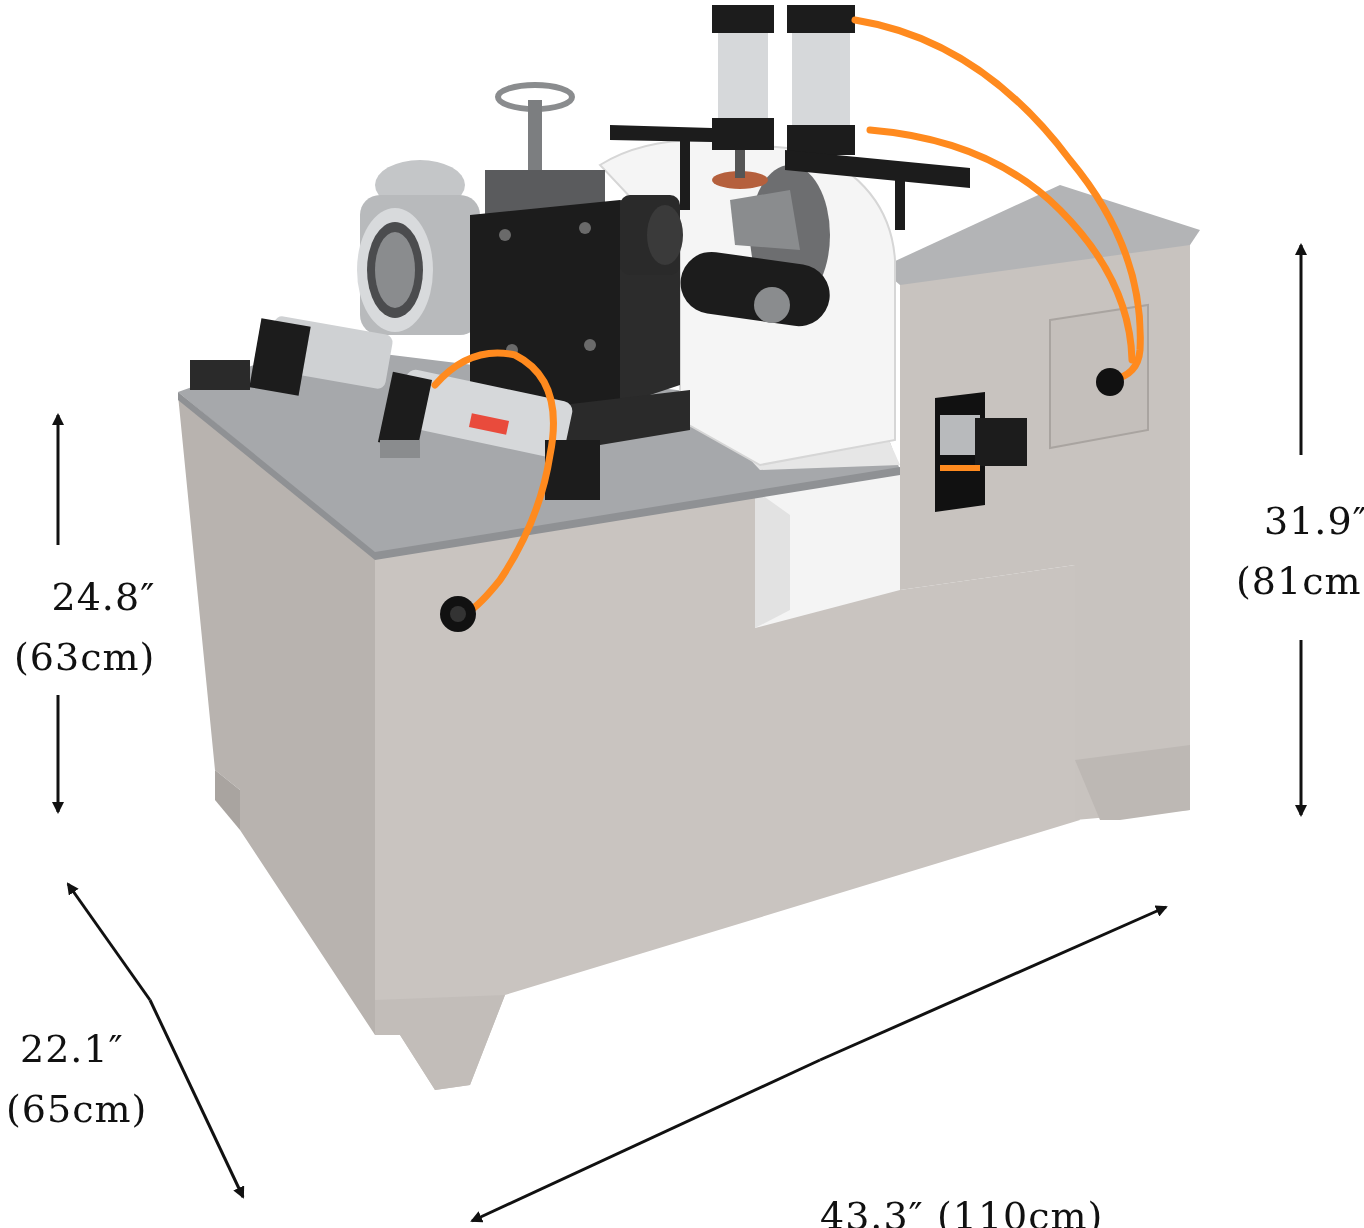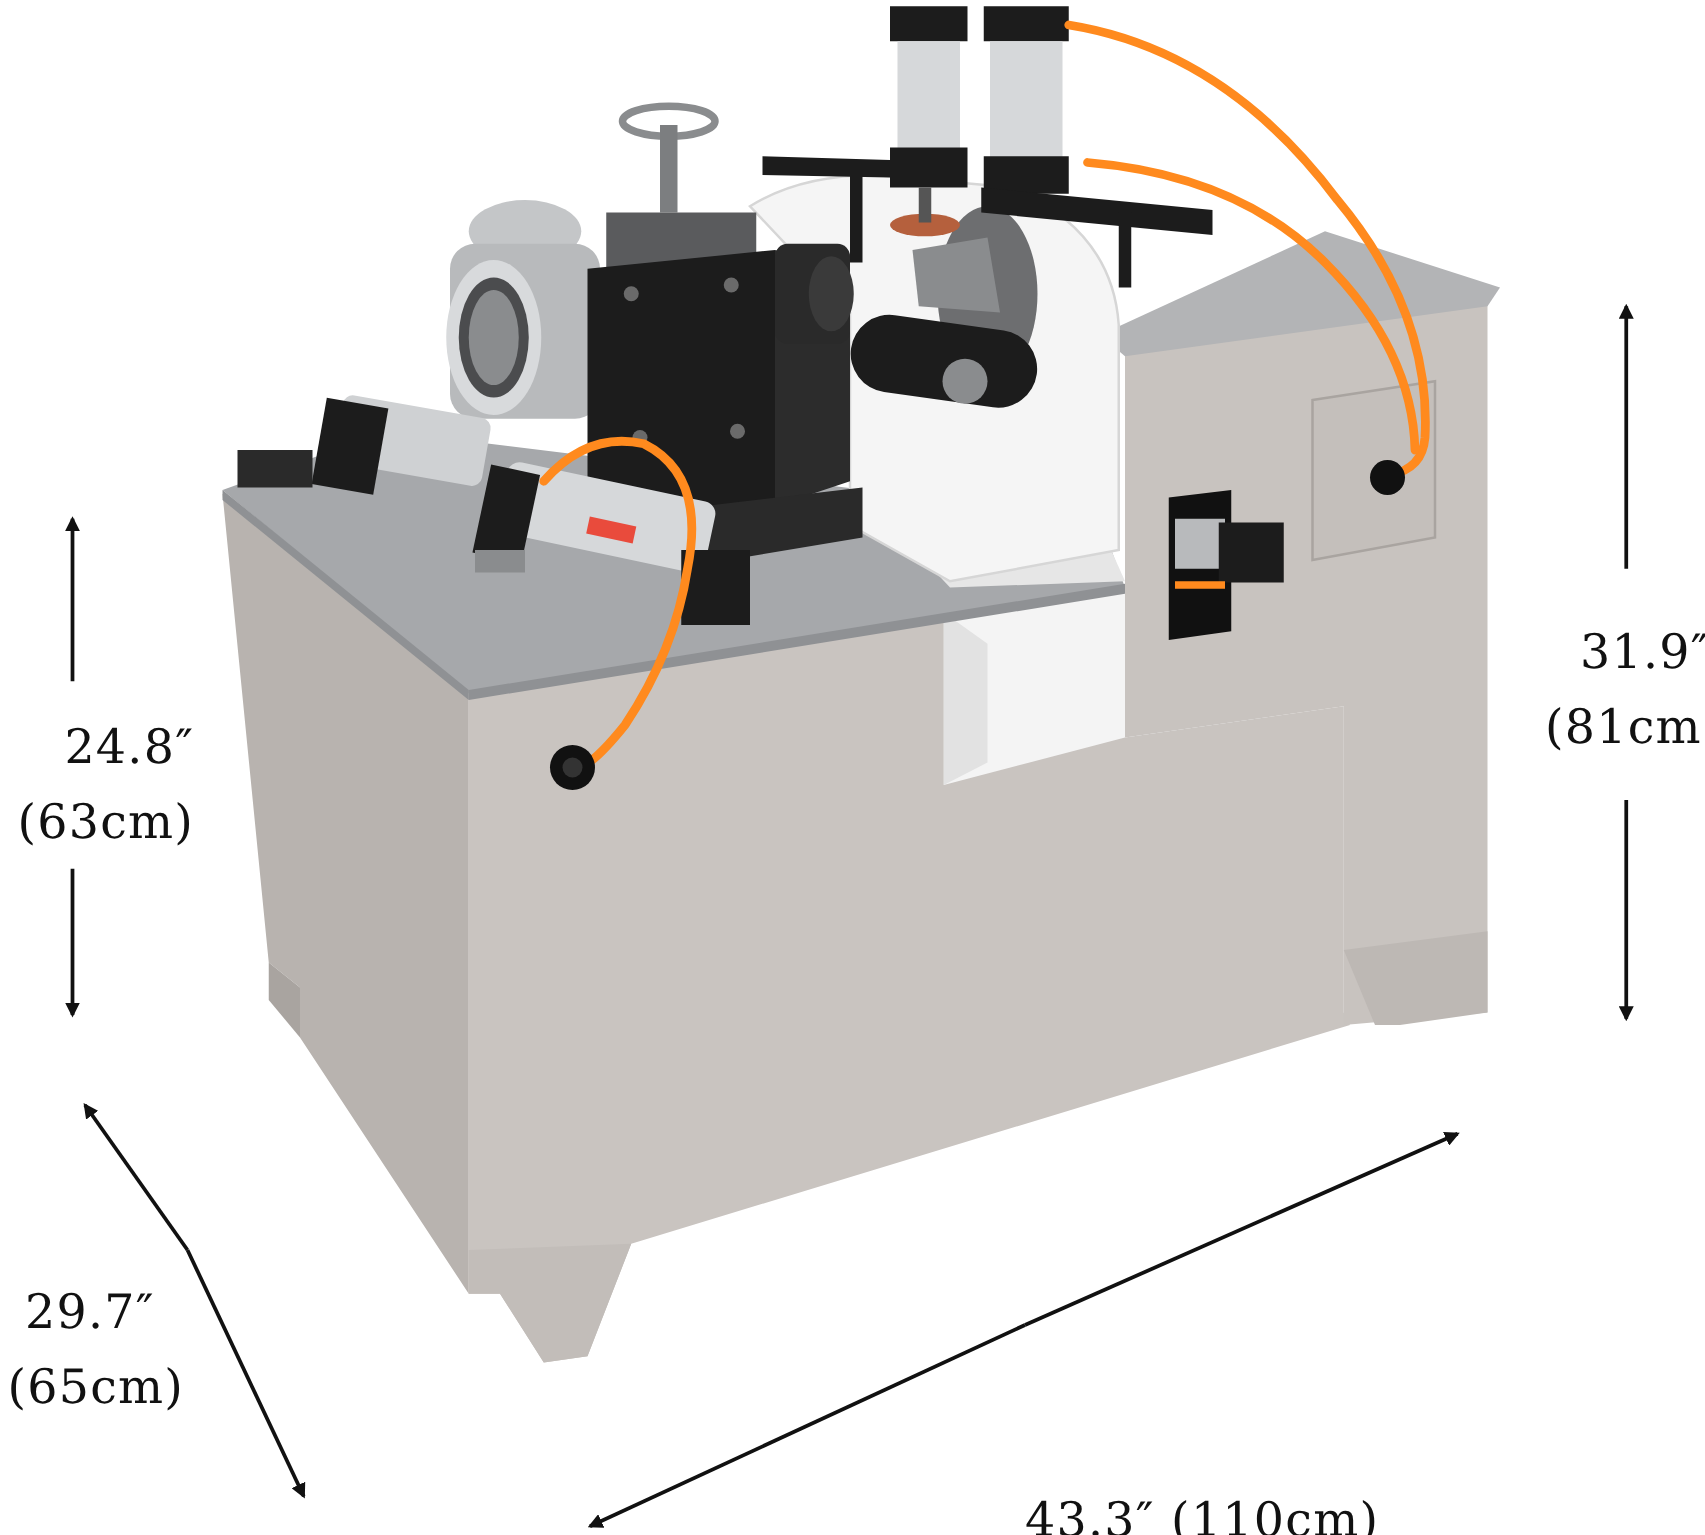--- a/index.html
+++ b/index.html
@@ -149,17 +149,17 @@
   <span style="margin-left:4px;">24.8″</span>
   <span class="sub">(63cm)</span>
 </div>
 
 <div class="dim-label" style="left:1236px; top:502px;">
   <span style="margin-left:28px;">31.9″</span>
   <span class="sub">(81cm)</span>
 </div>
 
 <div class="dim-label" style="left:6px; top:1030px;">
-  <span style="margin-left:14px;">29.7″</span>
+  <span style="margin-left:14px;">22.1″</span>
   <span class="sub">(65cm)</span>
 </div>
 
 <div class="dim-label" style="left:820px; top:1197px;">43.3″ (110cm)</div>
 
 </body></html>

